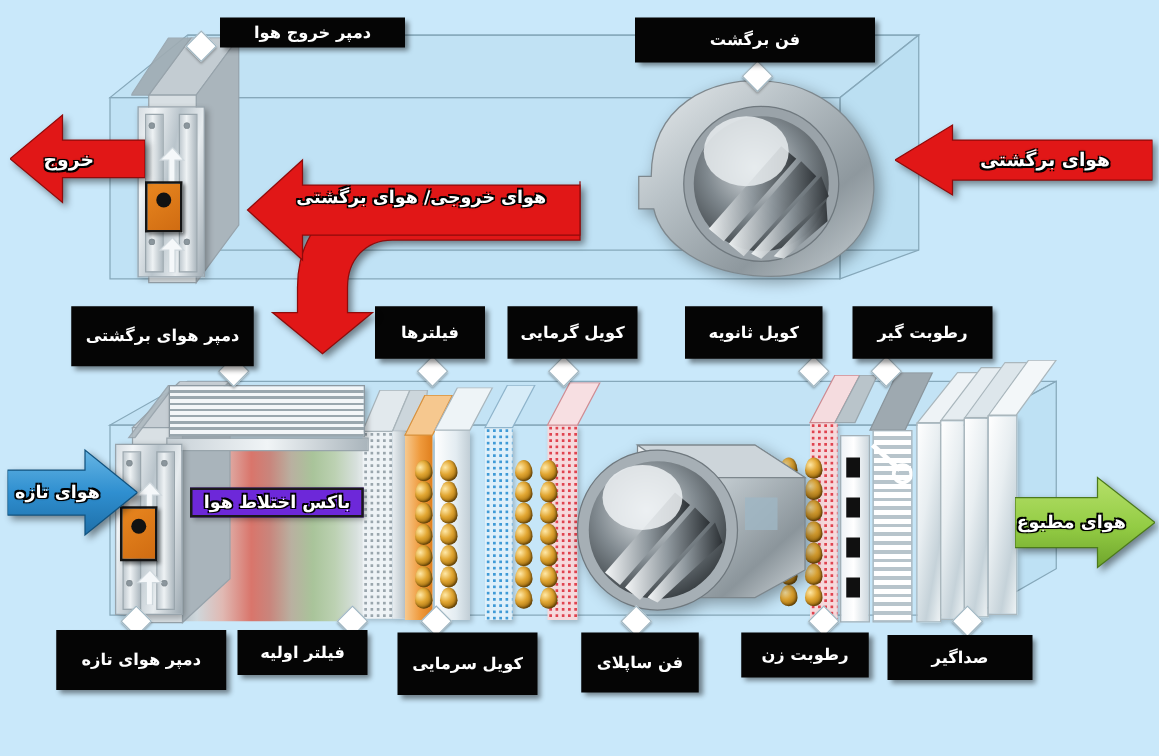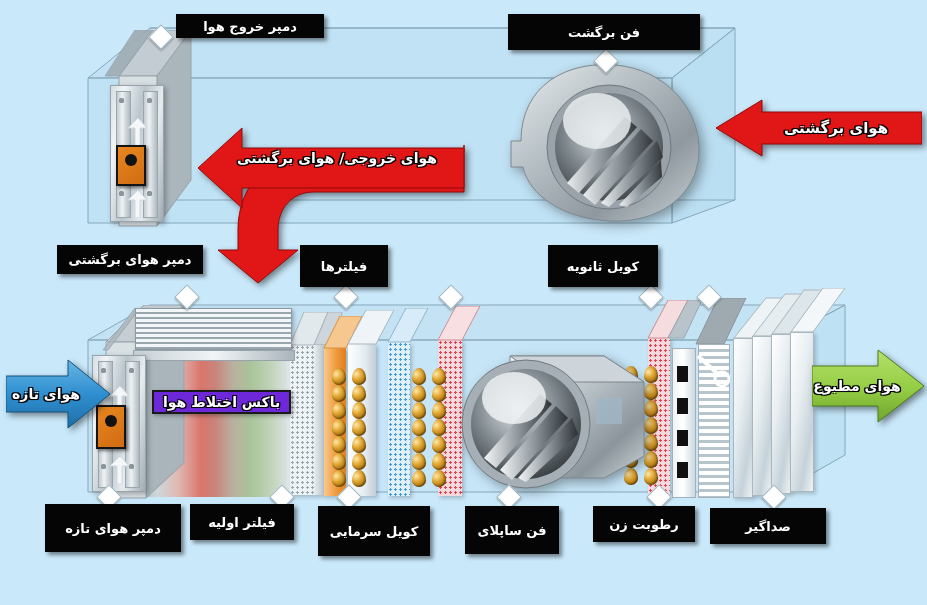--- a/index.html
+++ b/index.html
@@ -451,20 +451,26 @@
   <div class="baffle" style="left:752px;top:336px;width:18px;height:158px;z-index:12"></div>
   <div class="baffle" style="left:771px;top:334px;width:18px;height:158px;z-index:13"></div>
   <div class="baffle" style="left:790px;top:332px;width:22px;height:158px;z-index:14"></div>
   <svg class="abs" style="left:718px;top:288px;width:170px;height:56px;z-index:11">
     <polygon points="16,50 34,50 66,10 48,10" fill="#eef3f6" stroke="#aab7bd"></polygon>
     <polygon points="35,48 53,48 85,6 67,6" fill="#e6edf1" stroke="#aab7bd"></polygon>
     <polygon points="54,46 72,46 104,2 86,2" fill="#dde6eb" stroke="#aab7bd"></polygon>
     <polygon points="73,44 95,44 127,0 105,0" fill="#f3f7f9" stroke="#aab7bd"></polygon>
   </svg>
 
+  <div class="arrow" style="left:8px;top:90px;width:108px;height:75px">
+    <svg width="108" height="75">
+        <polygon points="0,37 42,2 42,22 108,22 108,52 42,52 42,72" fill="#e11717" stroke="#8f0b0b" stroke-width="1"></polygon>
+      </svg>
+    <span class="txt" style="padding-right:14px">خروج</span>
+  </div>
 
   <div class="arrow" style="left:196px;top:90px;width:270px;height:195px">
     <svg width="270" height="195">
       <path d="M268,55 L268,102 L118,102 C96,102 82,118 82,140 L82,160 L102,160 L62,193 L22,160 L42,160 L42,140
                C42,98 70,62 118,62 L268,62 Z" fill="#e11717" stroke="#8f0b0b" stroke-width="1"></path>
       <polygon points="62,40 22,76 62,76 62,124 102,124 102,76 ,0 0" fill="none"></polygon>
       <polygon points="2,78 46,38 46,58 268,58 268,98 46,98 46,118" fill="#e11717" stroke="#8f0b0b" stroke-width="1"></polygon>
     </svg>
     <span class="txt" style="left:auto;right:6px;top:46px;width:246px;height:44px;font-size:14px">هوای خروجی/ هوای برگشتی</span>
   </div>
@@ -483,21 +489,21 @@
         <stop offset="0%" stop-color="#67b6e4"></stop>
             <stop offset="50%" stop-color="#2f8fd0"></stop>
         <stop offset="100%" stop-color="#1e6fa8"></stop>
           </linearGradient>
         </defs>
       <polygon points="104,36 62,2 62,18 0,18 0,54 62,54 62,70" fill="url(#blueArr)" stroke="#12537f" stroke-width="1"></polygon>
     </svg>
     <span class="txt" style="font-size:14px;padding-right:24px">هوای تازه</span>
   </div>
 
-  <div class="arrow" style="left:812px;top:346px;width:112px;height:80px;z-index:47">
+  <div class="arrow" style="left:812px;top:378px;width:112px;height:80px;z-index:47">
     <svg width="112" height="80">
       <defs>
           <linearGradient id="grnArr" x1="0" y1="0" x2="0" y2="1">
         <stop offset="0%" stop-color="#b6e06a"></stop>
             <stop offset="55%" stop-color="#93cc44"></stop>
         <stop offset="100%" stop-color="#6fa52c"></stop>
           </linearGradient>
         </defs>
       <polygon points="112,40 66,4 66,20 0,20 0,60 66,60 66,76" fill="url(#grnArr)" stroke="#4c7a1c" stroke-width="1"></polygon>
     </svg>
@@ -508,37 +514,43 @@
   <div class="callout" style="left:176px;top:14px;width:148px;height:24px">
     <span>دمپر خروج هوا</span>
   </div>
 
   <div class="diamond" style="left:597px;top:52px"></div>
   <div class="callout" style="left:508px;top:14px;width:192px;height:36px">
     <span>فن برگشت</span>
   </div>
 
   <div class="diamond" style="left:178px;top:288px"></div>
-  <div class="callout" style="left:57px;top:245px;width:146px;height:29px">
+  <div class="callout" style="left:57px;top:245px;width:146px;height:48px">
     <span>دمپر هوای برگشتی</span>
   </div>
 
   <div class="diamond" style="left:337px;top:288px"></div>
   <div class="callout" style="left:300px;top:245px;width:88px;height:42px">
     <span>فیلترها</span>
   </div>
 
   <div class="diamond" style="left:442px;top:288px"></div>
+  <div class="callout" style="left:406px;top:245px;width:104px;height:42px">
+    <span>کویل گرمایی</span>
+  </div>
 
   <div class="diamond" style="left:642px;top:288px"></div>
   <div class="callout" style="left:548px;top:245px;width:110px;height:42px">
     <span>کویل ثانویه</span>
   </div>
 
   <div class="diamond" style="left:700px;top:288px"></div>
+  <div class="callout" style="left:682px;top:245px;width:112px;height:42px">
+    <span>رطوبت گیر</span>
+  </div>
 
   <div class="diamond" style="left:100px;top:488px"></div>
   <div class="callout" style="left:45px;top:504px;width:136px;height:48px">
     <span>دمپر هوای تازه</span>
   </div>
 
   <div class="diamond" style="left:273px;top:488px"></div>
   <div class="callout" style="left:190px;top:504px;width:104px;height:36px">
     <span>فیلتر اولیه</span>
   </div>

